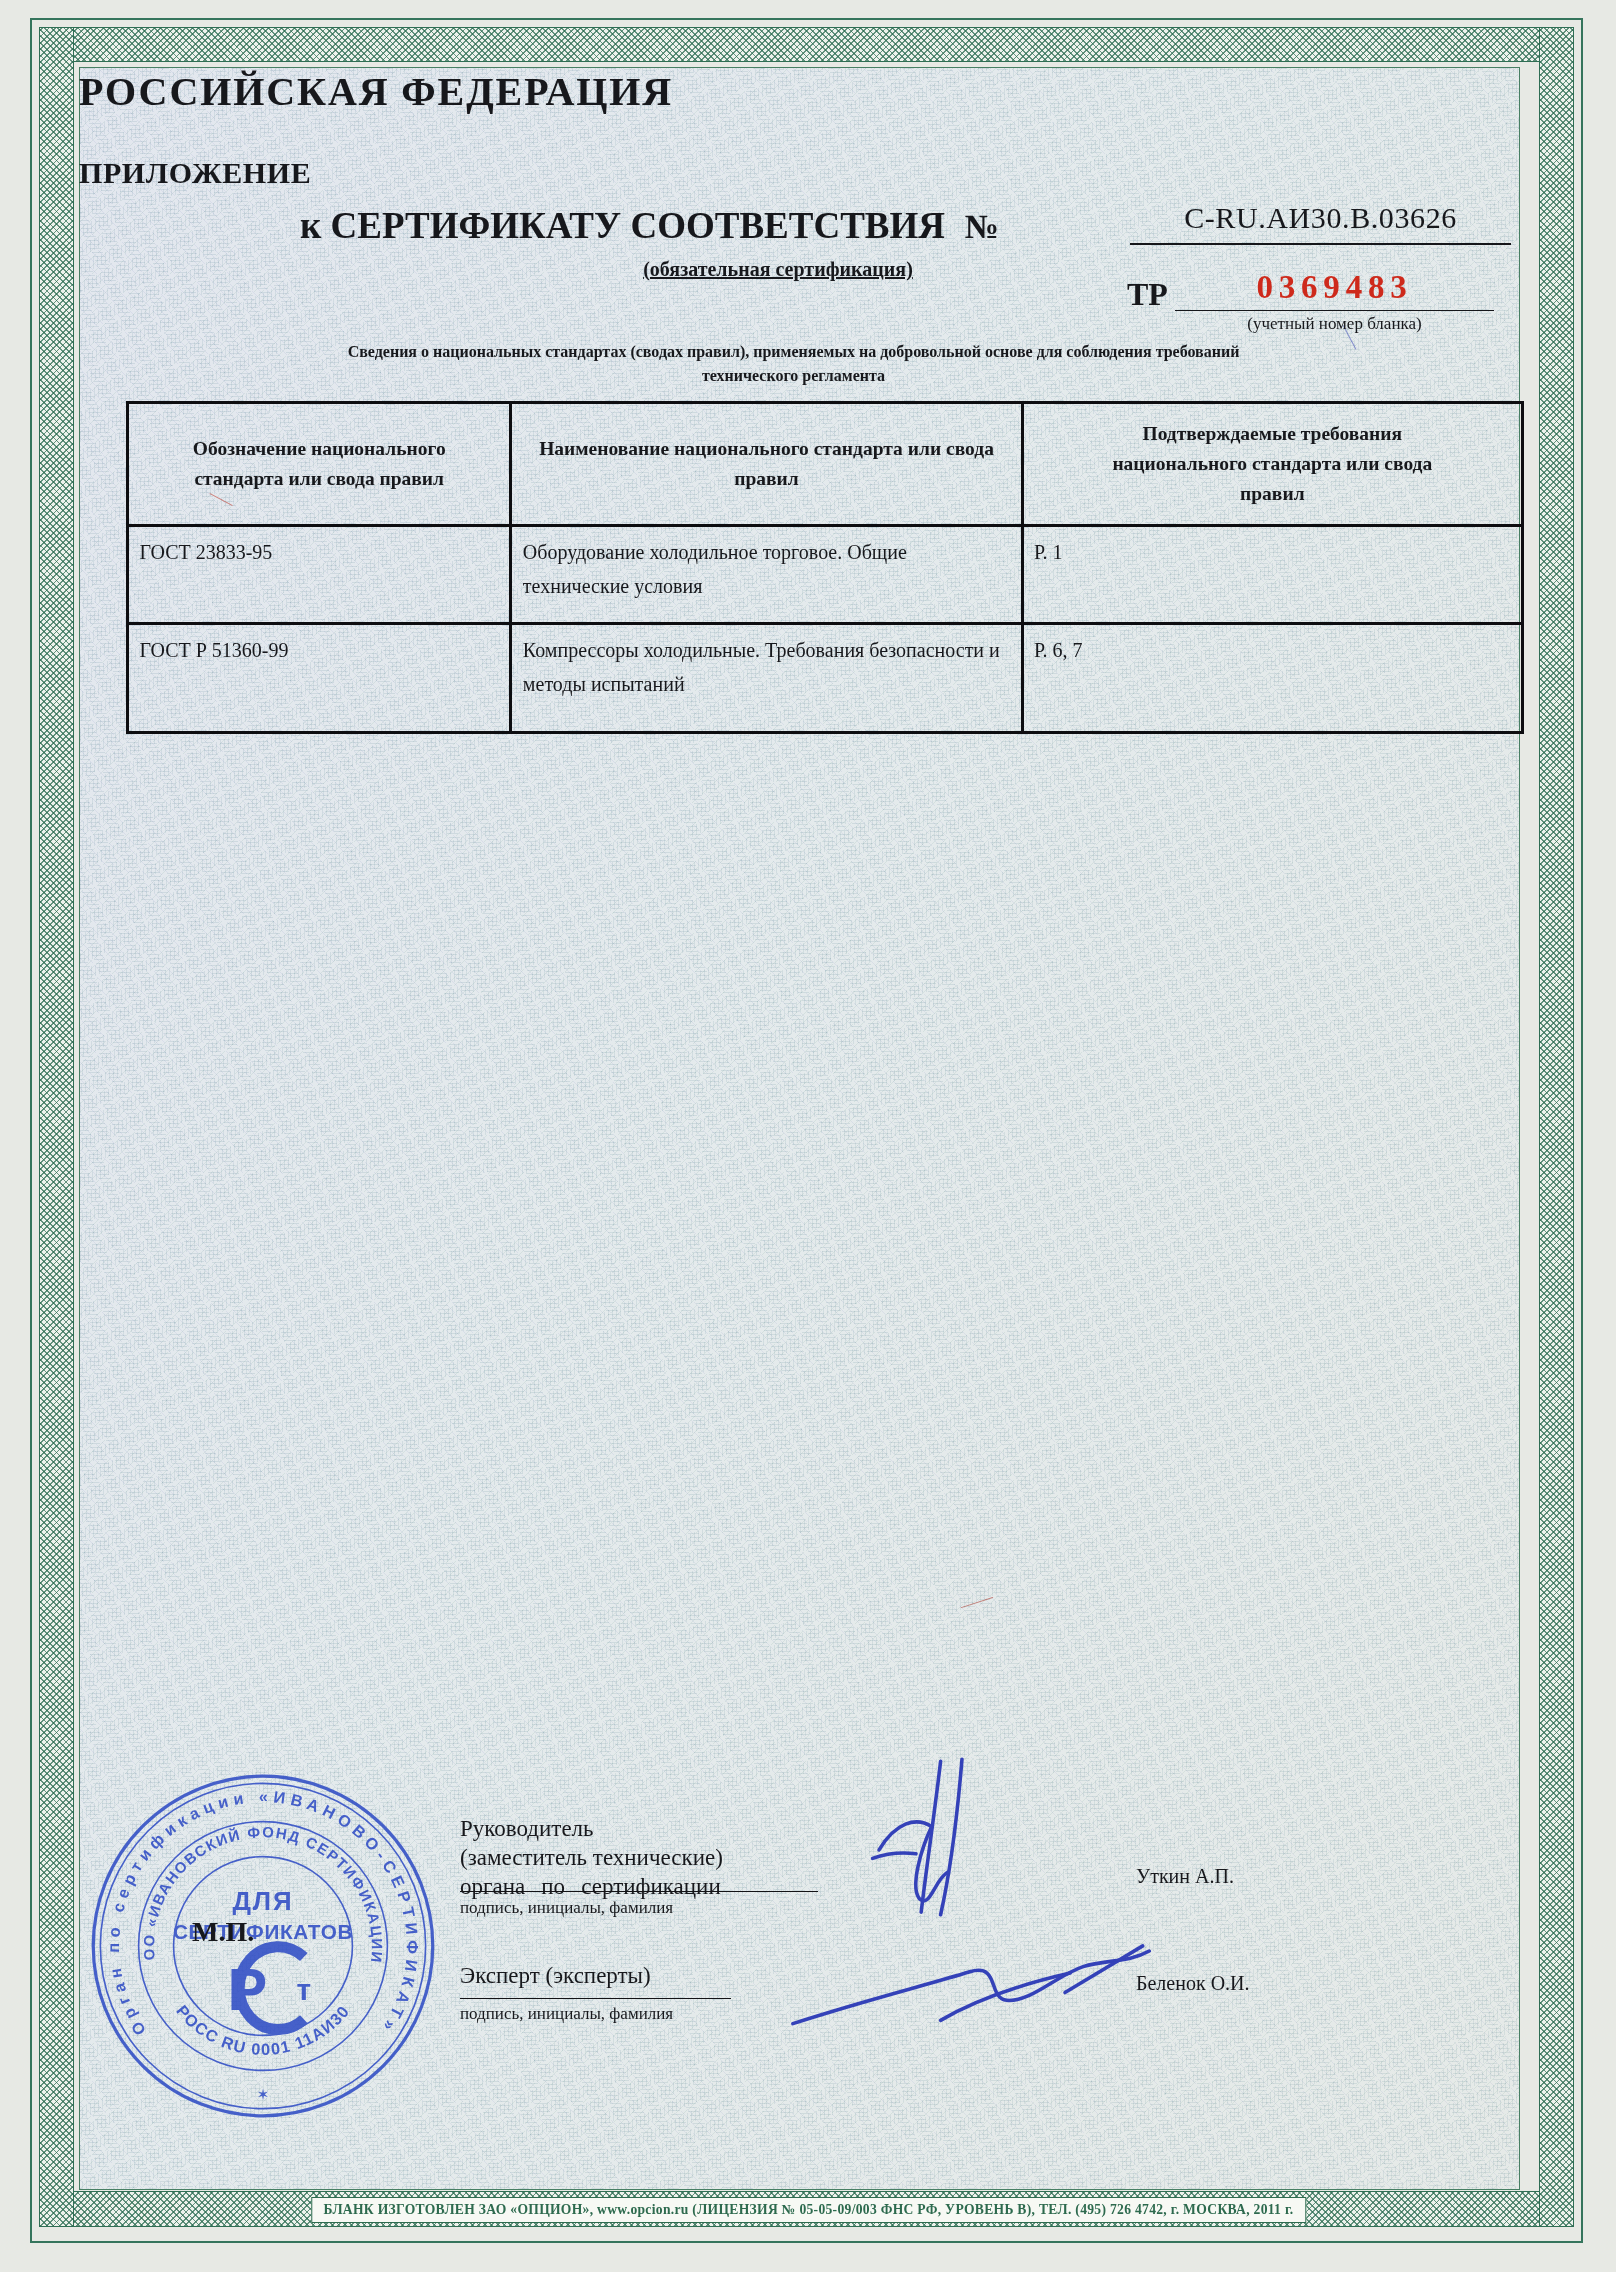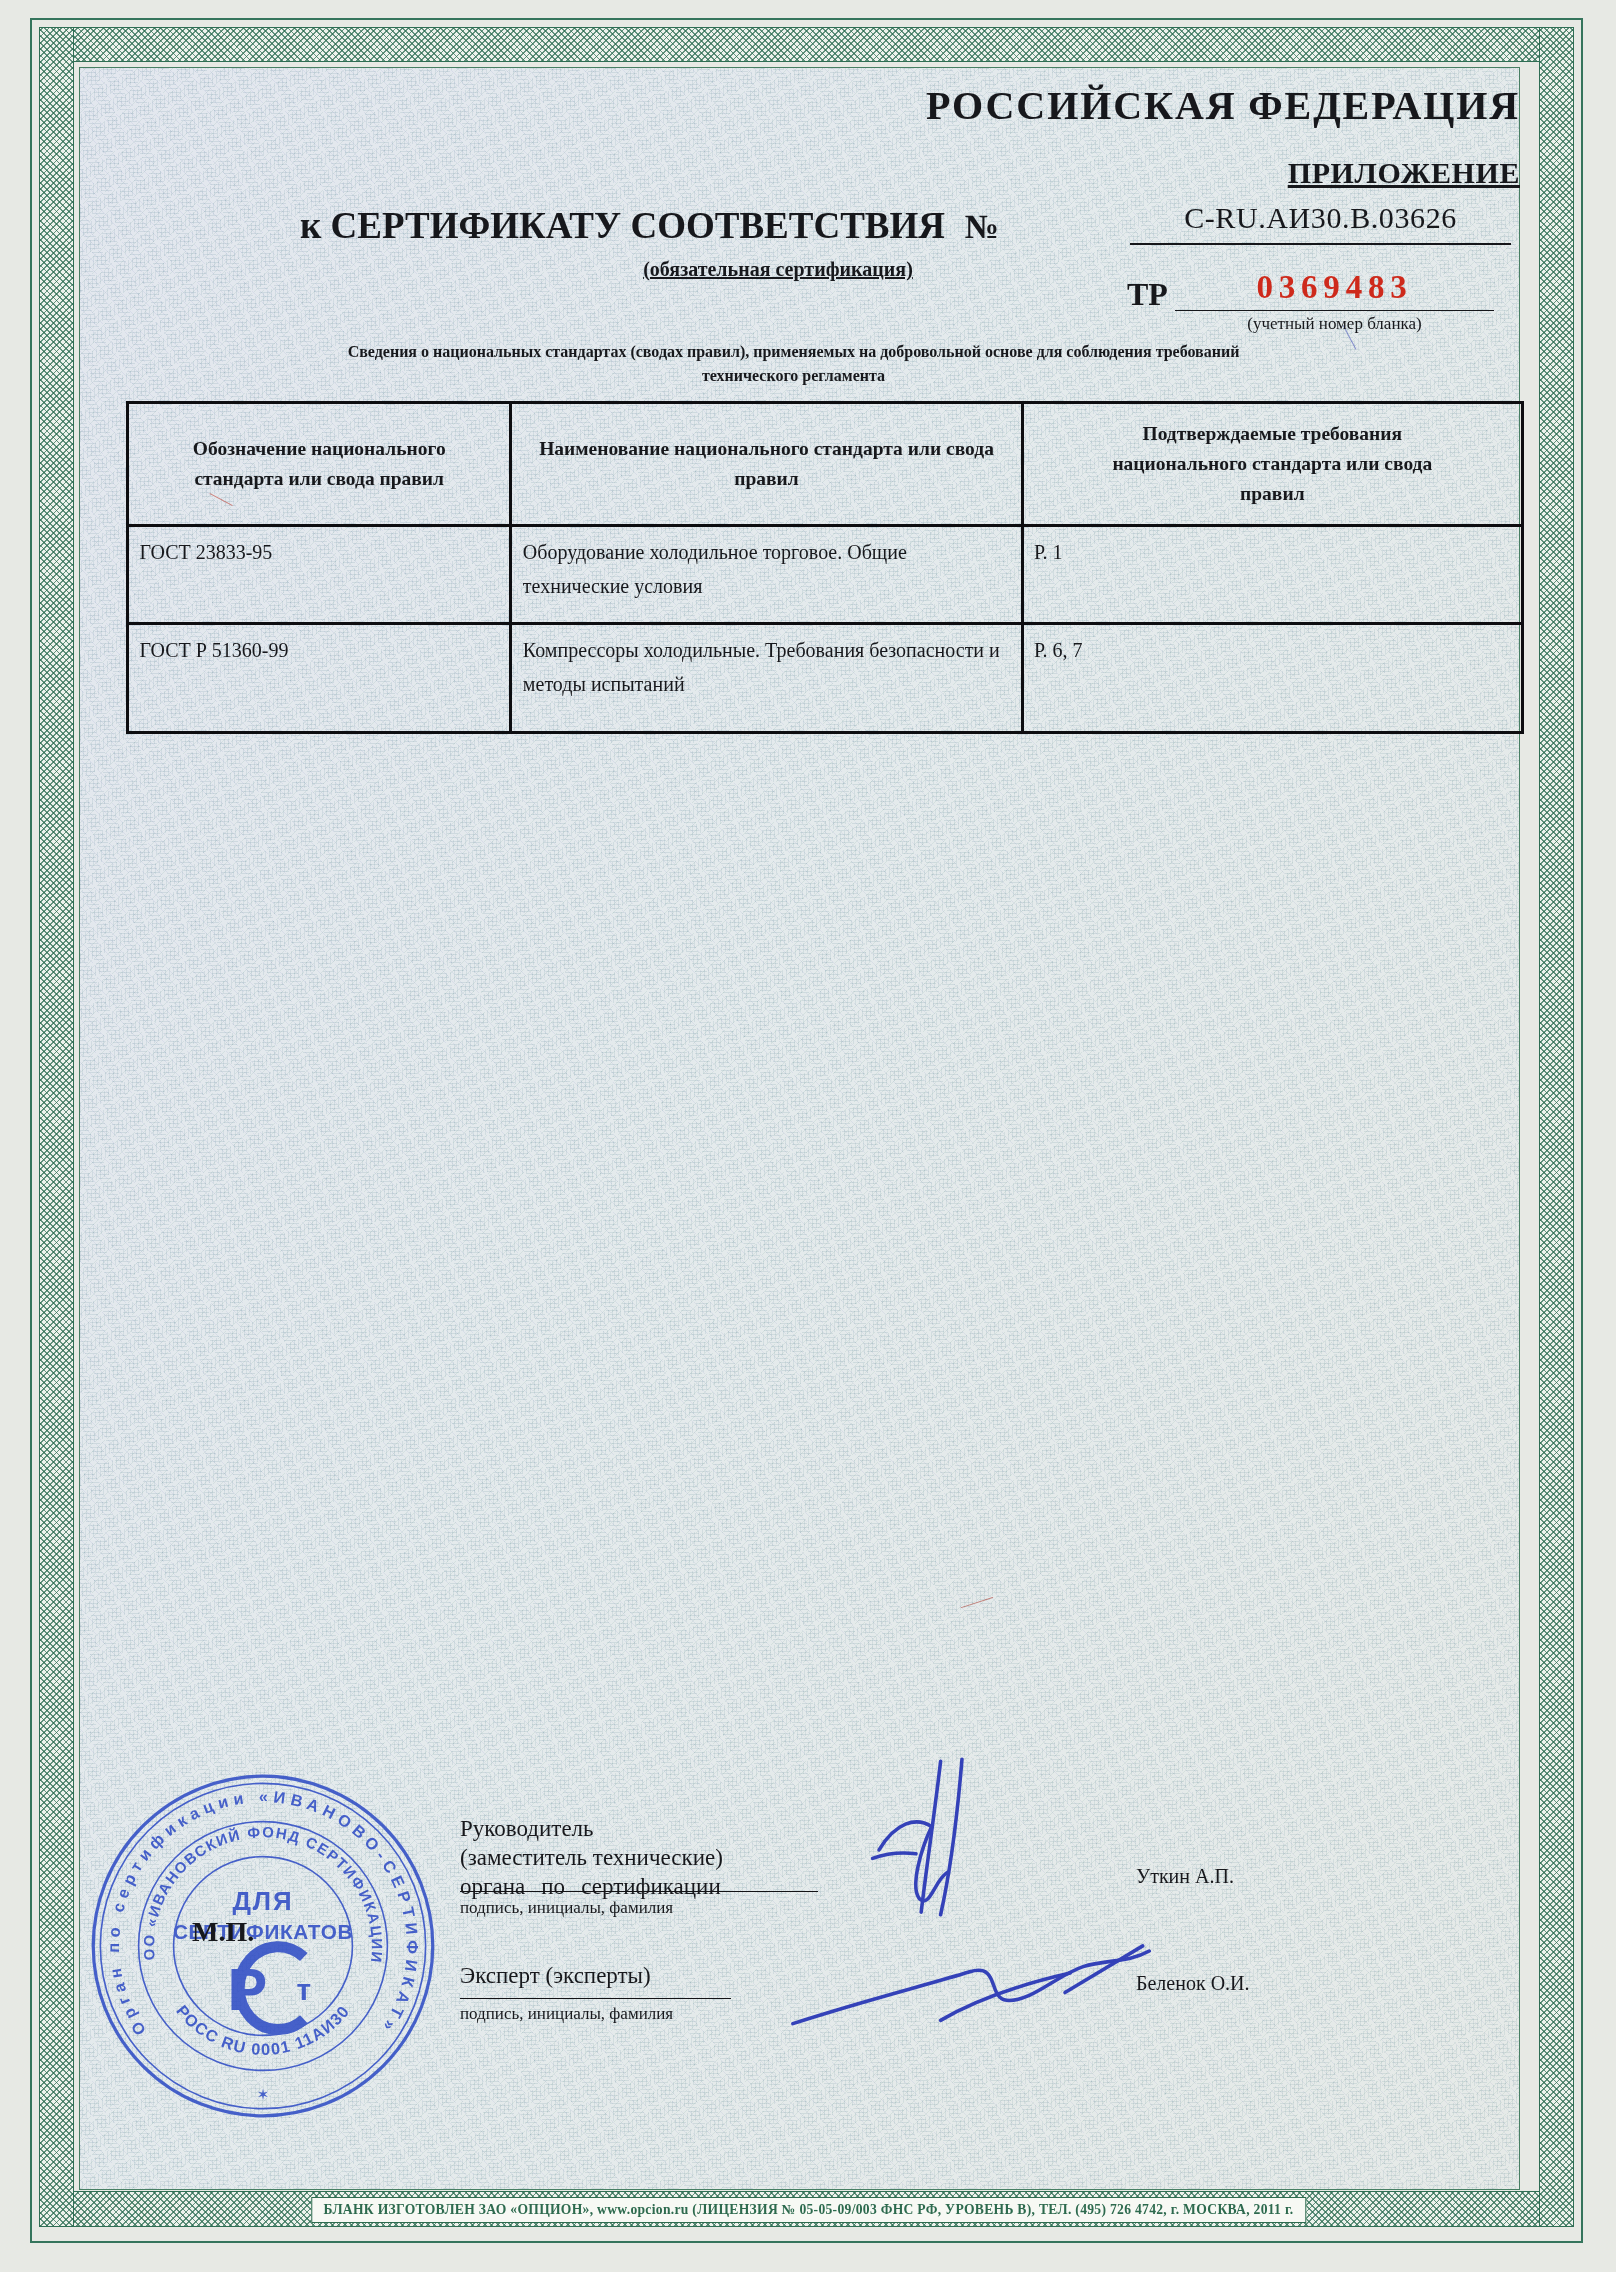--- a/index.html
+++ b/index.html
@@ -26,24 +26,24 @@
     background-color:#eaeef1;
     background-image:
       linear-gradient(115deg, rgba(140,150,210,.08) 0%, rgba(120,170,150,.05) 45%, rgba(190,200,150,.10) 100%),
       repeating-linear-gradient(3deg,  rgba(70,118,135,.14) 0 0.6px, rgba(0,0,0,0) 0.6px 3.9px),
       repeating-linear-gradient(93deg, rgba(70,118,135,.12) 0 0.6px, rgba(0,0,0,0) 0.6px 3.9px),
       repeating-linear-gradient(48deg, rgba(105,110,185,.10) 0 0.6px, rgba(0,0,0,0) 0.6px 5.8px),
       repeating-linear-gradient(-42deg,rgba(60,125,105,.10) 0 0.6px, rgba(0,0,0,0) 0.6px 5.8px);
   }
   .fiber{position:absolute;height:1.3px;border-radius:1.3px;z-index:2;opacity:.65;}
   
-  .country-title{position:absolute;left:79px;right:97px;top:82px;text-align:right;
+  .country-title{position:absolute;left:79px;right:97px;top:68px;text-align:left;
     font-size:40px;font-weight:bold;letter-spacing:1.9px;z-index:2;}
-  .doc-type{position:absolute;left:79px;right:97px;top:156px;text-align:right;
-    font-size:30px;font-weight:bold;letter-spacing:0.6px;z-index:2;text-decoration:underline;}
+  .doc-type{position:absolute;left:79px;right:97px;top:156px;text-align:left;
+    font-size:30px;font-weight:bold;letter-spacing:0.6px;z-index:2;}
   .cert-line{position:absolute;left:300px;top:204px;z-index:2;font-size:37px;font-weight:bold;white-space:nowrap;}
   .cert-line .num-sign{font-size:34px;margin-left:19.5px;}
   .cert-number-box{position:absolute;left:1130px;top:198px;width:381px;height:47px;z-index:2;
     border-bottom:2.6px solid #15161a;text-align:center;font-size:30px;letter-spacing:0.6px;padding-top:2.6px;box-sizing:border-box;}
   .cert-kind{position:absolute;left:272px;width:1012px;top:258px;text-align:center;
     font-size:20px;font-weight:bold;z-index:2;text-decoration:underline;}
   .tr-label{position:absolute;left:1127px;top:276px;font-size:32px;font-weight:bold;z-index:2;}
   .tr-number-box{position:absolute;left:1175px;top:269px;width:319px;height:42px;z-index:2;
     border-bottom:1.9px solid #15161a;text-align:center;box-sizing:border-box;
     font-size:33px;font-weight:bold;letter-spacing:5.8px;color:#ce2a1c;}

